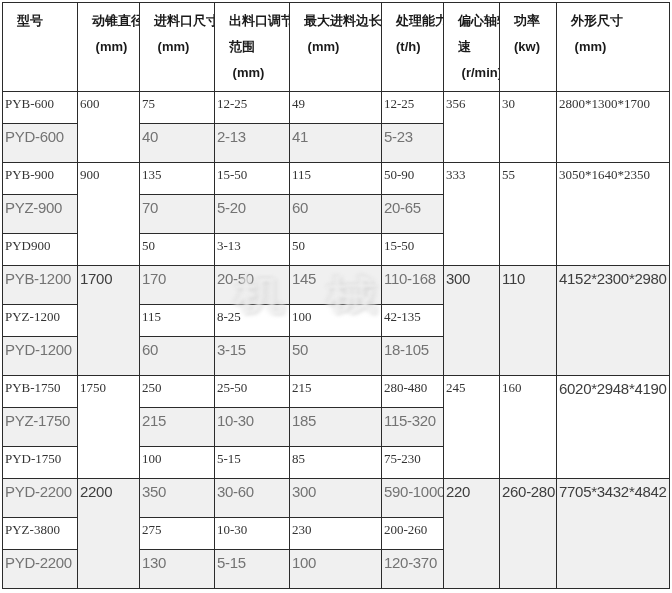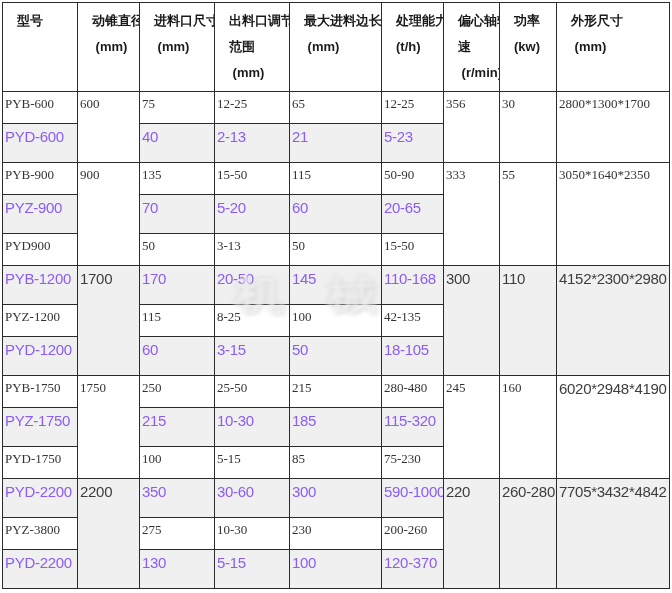--- a/index.html
+++ b/index.html
@@ -38,21 +38,21 @@
   td { color: #333333; }
   tr.sz-small td {
     font-family: "Liberation Serif", "DejaVu Serif", serif;
     font-size: 13px;
     height: 23px;
   }
   tr.sz-large td {
     font-family: "Liberation Sans", "DejaVu Sans", sans-serif;
     font-size: 15px;
     letter-spacing: -0.3px;
-    color: #8b5cf6;
+    color: #737373;
     height: 30px;
   }
   tr.shaded td { background: #f0f0f0; }
   
   td.merged { background: #ffffff; }
   
   td.cell-small {
     font-family: "Liberation Serif", "DejaVu Serif", serif !important;
     font-size: 13px !important;
     letter-spacing: 0 !important;
@@ -140,31 +140,31 @@
           <div class="hline"> (mm)</div>
         </th>
       </tr>
   </thead>
   <tbody>
       <tr class="sz-small">
         <td>PYB-600</td>
         <td rowspan="2" class="merged cell-small">600</td>
         <td>75</td>
         <td>12-25</td>
-        <td>65</td>
+        <td>49</td>
         <td>12-25</td>
         <td rowspan="2" class="merged cell-small">356</td>
         <td rowspan="2" class="merged cell-small">30</td>
         <td rowspan="2" class="merged cell-small">2800*1300*1700</td>
       </tr>
       <tr class="shaded sz-large">
         <td>PYD-600</td>
         <td>40</td>
         <td>2-13</td>
-        <td>21</td>
+        <td>41</td>
         <td>5-23</td>
       </tr>
       <tr class="sz-small">
         <td>PYB-900</td>
         <td rowspan="3" class="merged cell-small">900</td>
         <td>135</td>
         <td>15-50</td>
         <td>115</td>
         <td>50-90</td>
         <td rowspan="3" class="merged cell-small">333</td>

